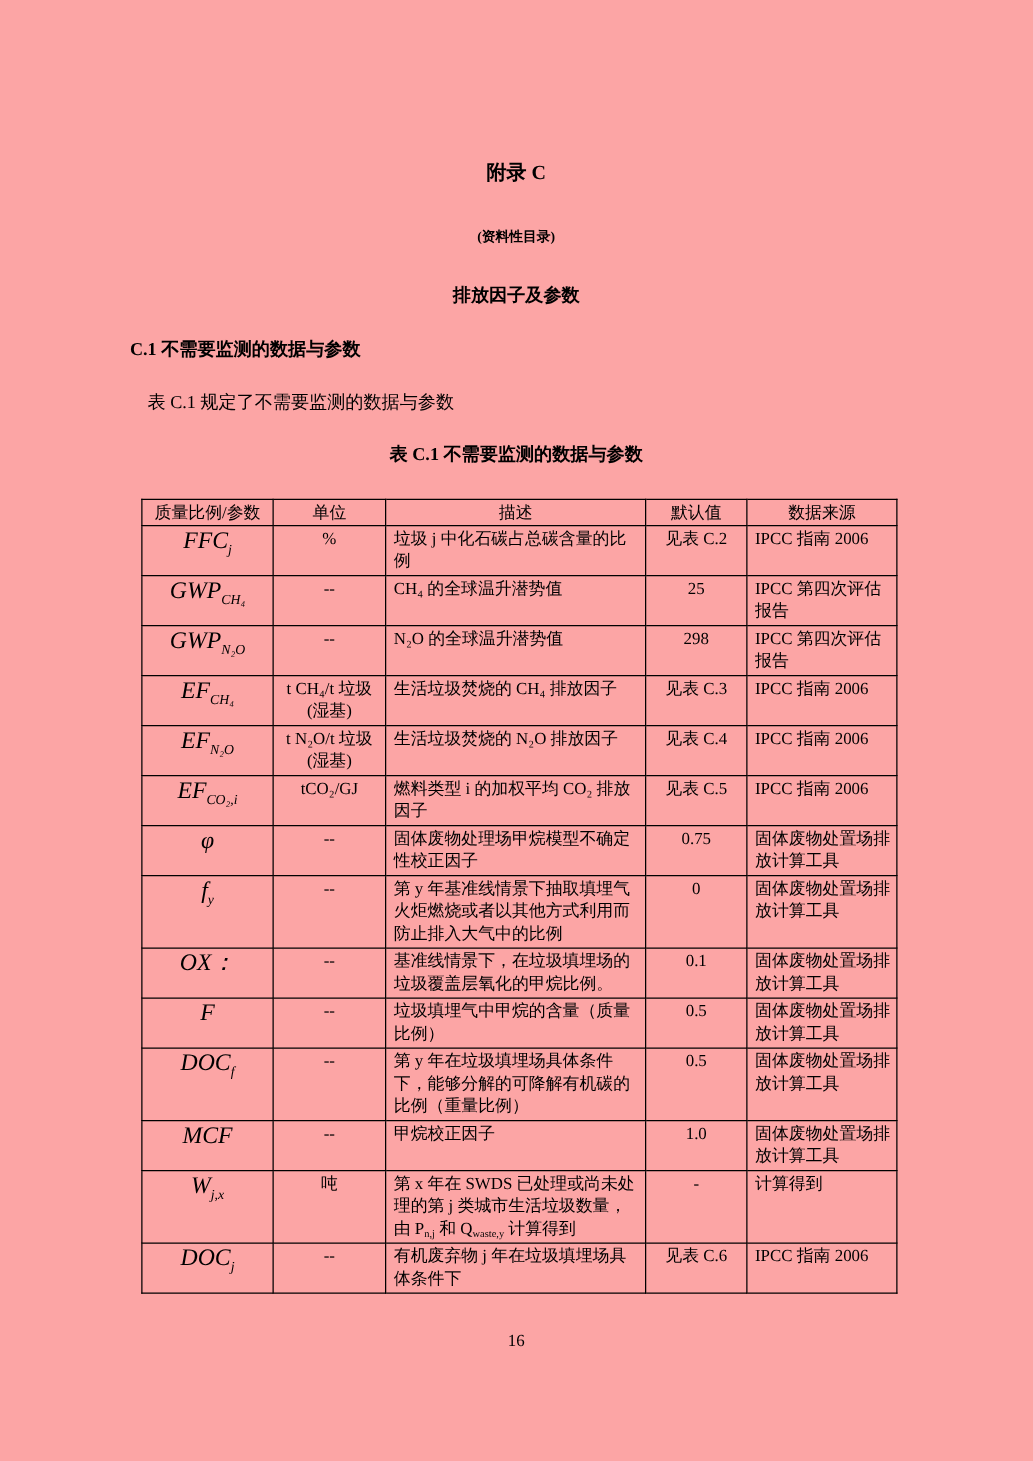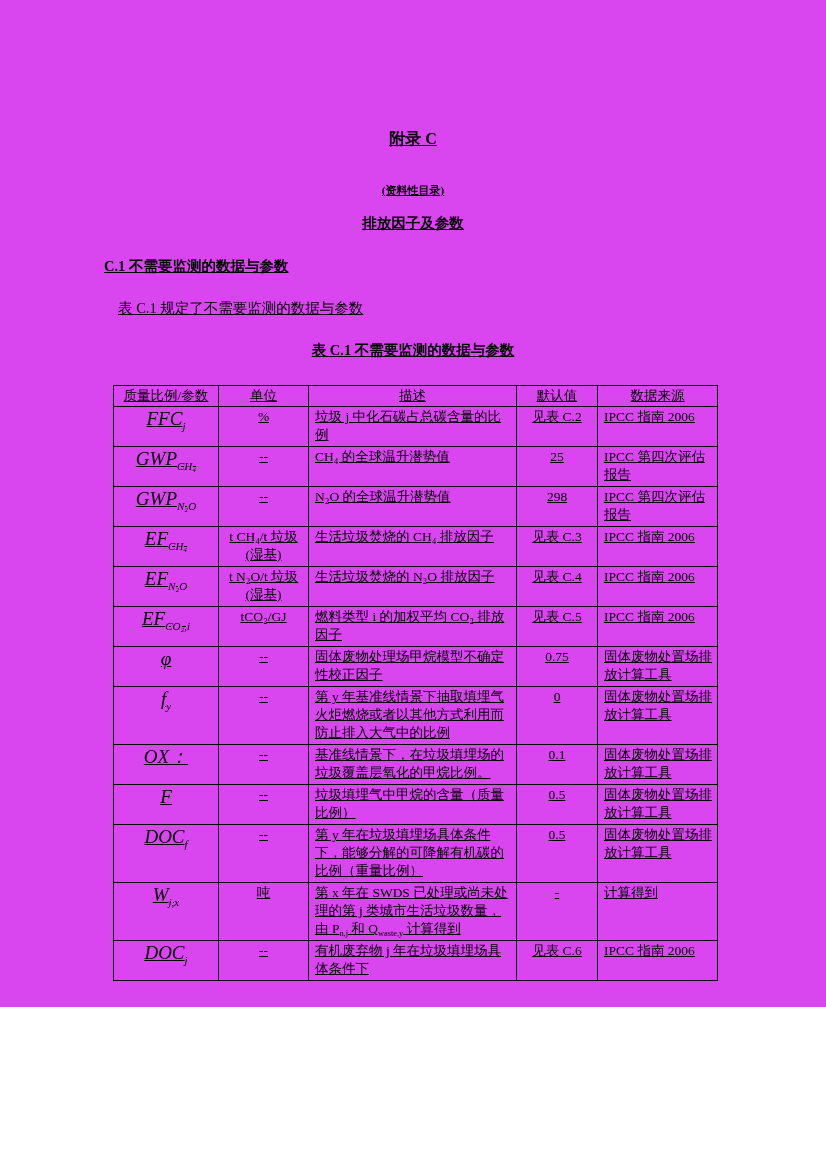--- a/index.html
+++ b/index.html
@@ -1,42 +1,41 @@
 <!DOCTYPE html>
 <html><head>
 <meta charset="utf-8">
 <style>
   * { margin: 0; padding: 0; box-sizing: border-box; }
   html, body { background: #ffffff; }
   .page {
     width: 826px;
-    height: 1007px;
-    background: #d946ef;
+    height: 1169px;
+    background: #fca5a5;
     color: #000000;
     font-family: "Liberation Serif", "DejaVu Serif", serif;
     position: relative;
     overflow: hidden;
-    text-decoration: underline;
   }
   .appendix-title {
     padding-top: 130px;
     text-align: center;
     font-weight: bold;
     font-size: 16px;
     line-height: 18px;
   }
   .doc-type-note {
     margin-top: 34px;
     text-align: center;
     font-weight: bold;
     font-size: 11px;
     line-height: 17px;
   }
   .section-title {
-    margin-top: 16px;
+    margin-top: 30px;
     text-align: center;
     font-weight: bold;
     font-size: 14.5px;
     line-height: 17px;
   }
   .section-heading {
     margin: 26px 0 4px 104px;
     font-weight: bold;
     font-size: 14.5px;
     line-height: 17px;
@@ -207,20 +206,27 @@
     <td class="cell-source">固体废物处置场排放计算工具</td>
   </tr>
         <tr>
     <td class="cell-param">DOC<sub>f</sub></td>
     <td class="cell-unit">--</td>
     <td class="cell-desc">第 y 年在垃圾填埋场具体条件下，能够分解的可降解有机碳的比例（重量比例）</td>
     <td class="cell-default">0.5</td>
     <td class="cell-source">固体废物处置场排放计算工具</td>
   </tr>
         <tr>
+    <td class="cell-param">MCF</td>
+    <td class="cell-unit">--</td>
+    <td class="cell-desc">甲烷校正因子</td>
+    <td class="cell-default">1.0</td>
+    <td class="cell-source">固体废物处置场排放计算工具</td>
+  </tr>
+        <tr>
     <td class="cell-param">W<sub>j,x</sub></td>
     <td class="cell-unit">吨</td>
     <td class="cell-desc">第 x 年在 SWDS 已处理或尚未处理的第 j 类城市生活垃圾数量，由 P<sub>n,j</sub> 和 Q<sub>waste,y</sub> 计算得到</td>
     <td class="cell-default">-</td>
     <td class="cell-source">计算得到</td>
   </tr>
         <tr>
     <td class="cell-param">DOC<sub>j</sub></td>
     <td class="cell-unit">--</td>
     <td class="cell-desc">有机废弃物 j 年在垃圾填埋场具体条件下</td>

